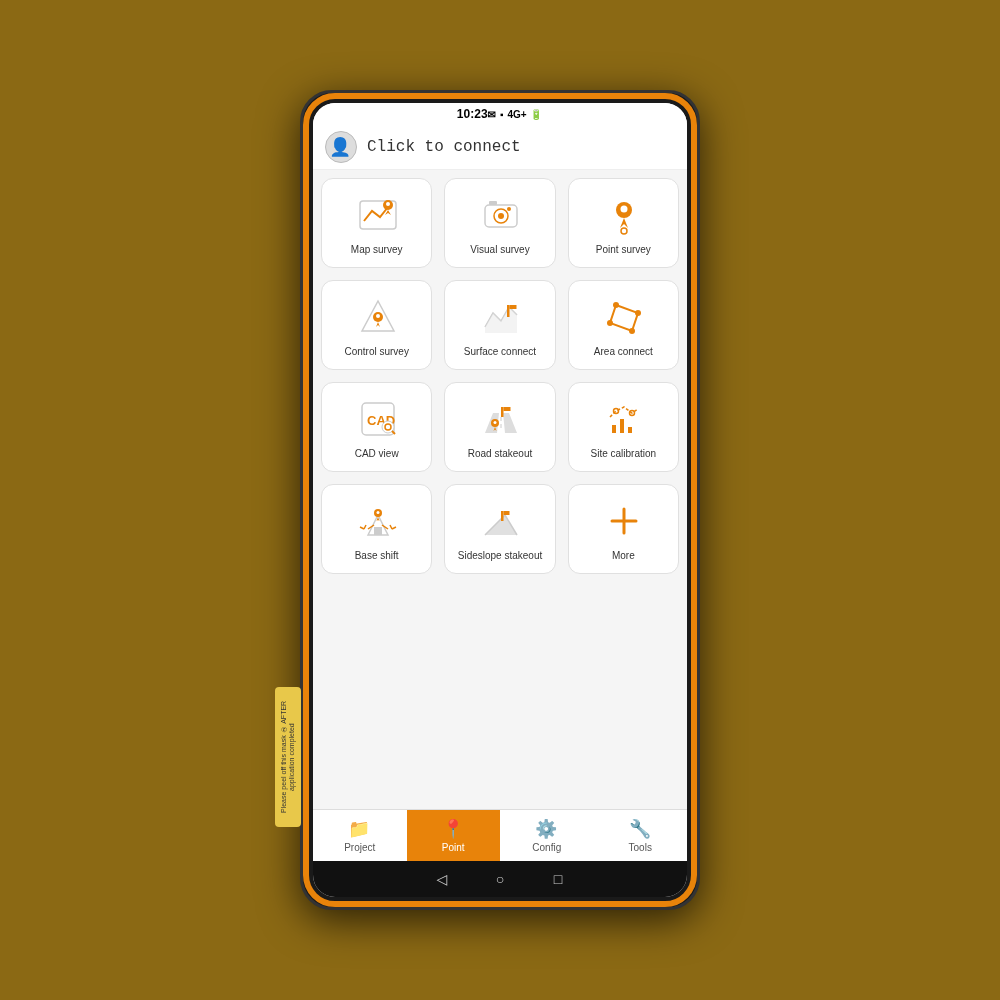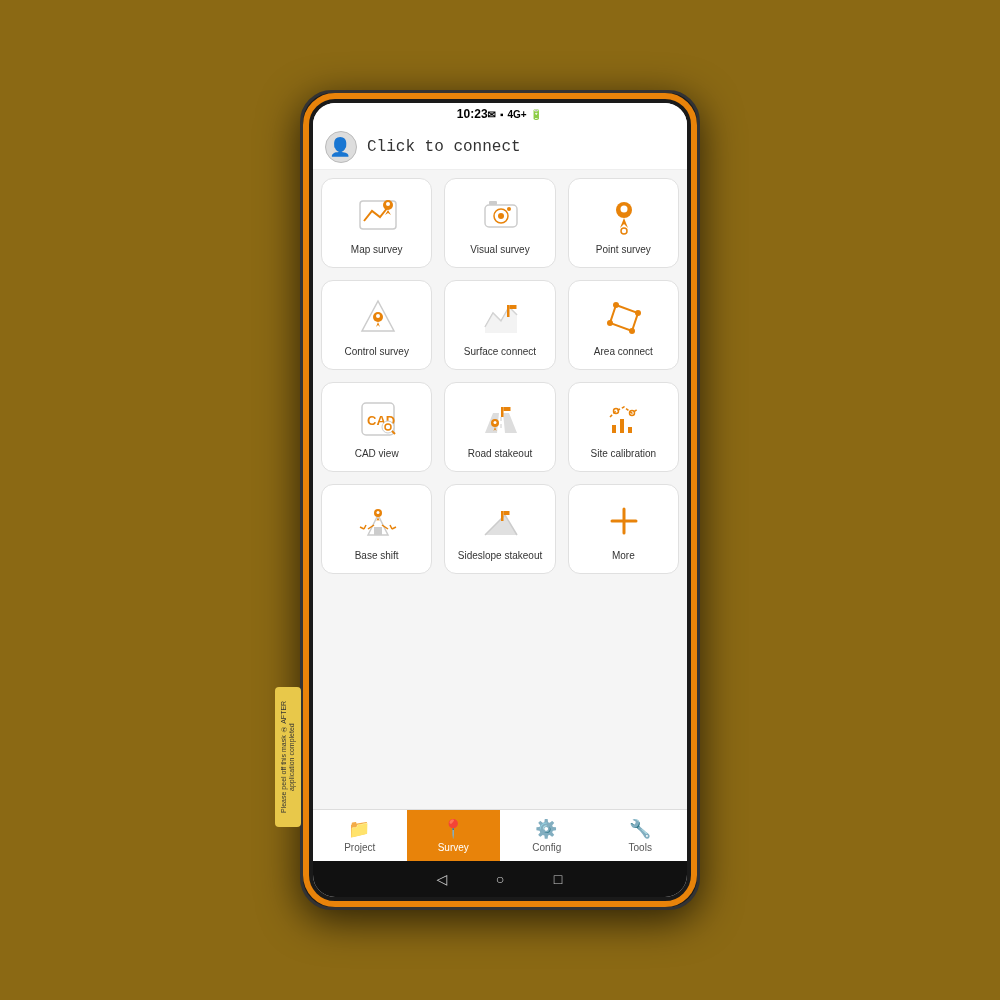--- a/index.html
+++ b/index.html
@@ -401,21 +401,21 @@
       </div>
     </div>
 
     <div class="bottom-nav">
       <div class="nav-item">
         <span class="nav-icon">📁</span>
         <span>Project</span>
       </div>
       <div class="nav-item active">
         <span class="nav-icon">📍</span>
-        <span>Survey</span>
+        <span>Point</span>
       </div>
       <div class="nav-item">
         <span class="nav-icon">⚙️</span>
         <span>Config</span>
       </div>
       <div class="nav-item">
         <span class="nav-icon">🔧</span>
         <span>Tools</span>
       </div>
     </div>

